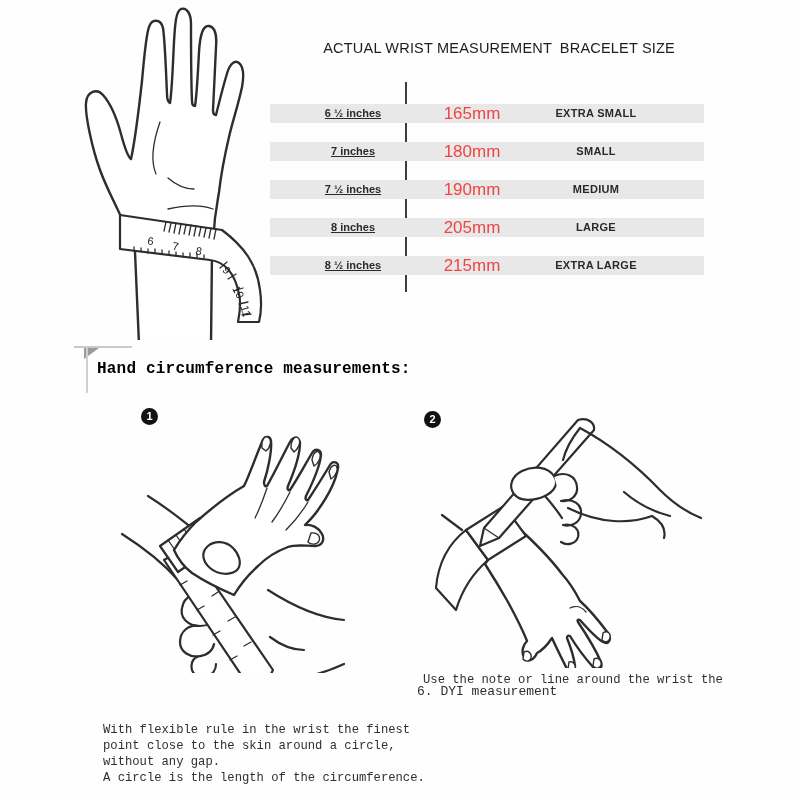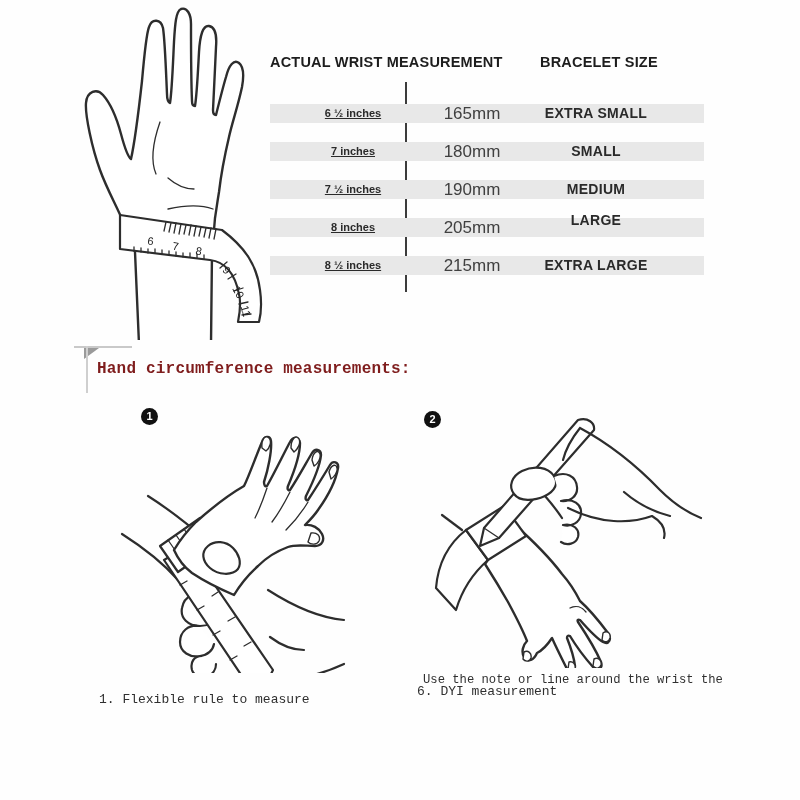--- a/index.html
+++ b/index.html
@@ -1,38 +1,38 @@
 <!DOCTYPE html>
 <html><head>
 <meta charset="utf-8">
 <style>
   html,body{margin:0;padding:0;background:#fff;}
   .canvas{position:relative;width:800px;height:800px;background:#fefefe;overflow:hidden;
           font-family:"Liberation Sans",sans-serif;color:#222;}
 
   
-  .th{position:absolute;font-weight:bold;font-size:14.5px;letter-spacing:.2px;color:#1d1d1d;text-align:left;margin-top:14px;}
+  .th{position:absolute;font-weight:normal;font-size:14.5px;letter-spacing:.2px;color:#1d1d1d;text-align:right;}
   .th1{left:270px;top:40px;width:282px;}
   .th2{left:540px;top:40px;width:135px;}
   .col-divider{position:absolute;left:405px;top:82px;width:2px;height:210px;background:#3c3c3c;}
   .stripe{position:absolute;left:270px;width:434px;height:19px;background:#e8e8e8;}
   .cell{position:absolute;height:19px;line-height:19px;text-align:center;color:#2a2a2a;}
   .cell.inches{left:270px;width:166px;font-size:11px;font-weight:bold;text-decoration:underline;}
-  .cell.mm{left:406px;width:132px;font-size:17px;font-weight:400;color:#404040;}
-  .cell.sizename{left:532px;width:128px;font-size:14px;font-weight:bold;letter-spacing:.3px;}
+  .cell.mm{left:406px;width:132px;font-size:17px;font-weight:400;color:#ef4444;}
+  .cell.sizename{left:532px;width:128px;font-size:11px;font-weight:bold;letter-spacing:.3px;}
 
   
   .mark-h{position:absolute;left:74px;top:346px;width:58px;height:2px;background:#c9c9c9;}
   .mark-tri{position:absolute;left:84px;top:348px;width:0;height:0;
             border-top:11px solid #9a9a9a;border-right:15px solid transparent;}
   .mark-v{position:absolute;left:86px;top:346px;width:2px;height:47px;background:#cfcfcf;}
 
   
   .heading{position:absolute;left:97px;top:360px;font-family:"Liberation Mono",monospace;
-           font-size:16px;font-weight:bold;color:#7f1d1d;letter-spacing:.2px;white-space:nowrap;}
+           font-size:16px;font-weight:bold;color:#000000;letter-spacing:.2px;white-space:nowrap;}
   .badge{position:absolute;width:17px;height:17px;border-radius:50%;background:#111;color:#fff;
          font-size:11px;font-weight:bold;text-align:center;line-height:17px;}
   .b1{left:141px;top:408px;} .b2{left:424px;top:411px;}
   .cap-title{position:absolute;font-family:"Liberation Mono",monospace;font-size:13px;color:#2f2f2f;white-space:nowrap;}
   .cap-body{position:absolute;font-family:"Liberation Mono",monospace;font-size:12.2px;color:#2f2f2f;}
   .cap-body div{height:16px;line-height:16px;white-space:nowrap;}
   .t1{left:99px;top:692px;} .p1{left:103px;top:722px;}
   .t2{left:417px;top:684px;} .p2{left:423px;top:672px;}
 
   
@@ -95,21 +95,21 @@
     <span class="cell sizename" style="top:142px">SMALL</span>
 
     <div class="stripe" style="top:180px"></div>
     <span class="cell inches" style="top:180px">7 ½ inches</span>
     <span class="cell mm" style="top:180px">190mm</span>
     <span class="cell sizename" style="top:180px">MEDIUM</span>
 
     <div class="stripe" style="top:218px"></div>
     <span class="cell inches" style="top:218px">8 inches</span>
     <span class="cell mm" style="top:218px">205mm</span>
-    <span class="cell sizename" style="top:211px">LARGE</span>
+    <span class="cell sizename" style="top:218px">LARGE</span>
 
     <div class="stripe" style="top:256px"></div>
     <span class="cell inches" style="top:256px">8 ½ inches</span>
     <span class="cell mm" style="top:256px">215mm</span>
     <span class="cell sizename" style="top:256px">EXTRA LARGE</span>
   </div>
 
   <div class="mark-h"></div>
   <div class="mark-tri"></div>
   <div class="mark-v"></div>
@@ -168,19 +168,24 @@
     <path class="fl" style="stroke-width:2.2" d="M 134 64 C 146 59 156 64 157 75 C 158 84 150 90 141 89
              M 141 89 C 153 86 162 92 161 102 C 160 111 151 115 143 113
              M 143 113 C 153 111 160 117 158 125 C 156 132 147 134 141 130"></path>
     <path class="ln" d="M 125 84 C 132 92 138 100 142 106"></path>
     <path class="ln" d="M 160 16 C 152 26 146 36 143 48
              M 160 16 C 186 30 215 52 240 78 C 252 90 266 100 281 106
              M 148 96 C 180 112 210 112 232 104 C 242 110 246 118 244 126
              M 204 80 C 218 92 234 100 250 104"></path>
   </svg>
 
-  <div class="cap-title t1">1. Flexible rule to measure</div>
+  <div class="cap-body p1">
+    <div>With flexible rule in the wrist the finest</div>
+    <div>point close to the skin around a circle,</div>
+    <div>without any gap.</div>
+    <div>A circle is the length of the circumference.</div>
+  </div>
   <div class="cap-title t2">6. DYI measurement</div>
   <div class="cap-body p2">
     <div>Use the note or line around the wrist the</div>
   </div>
 
 </div>
 
 </body></html>

